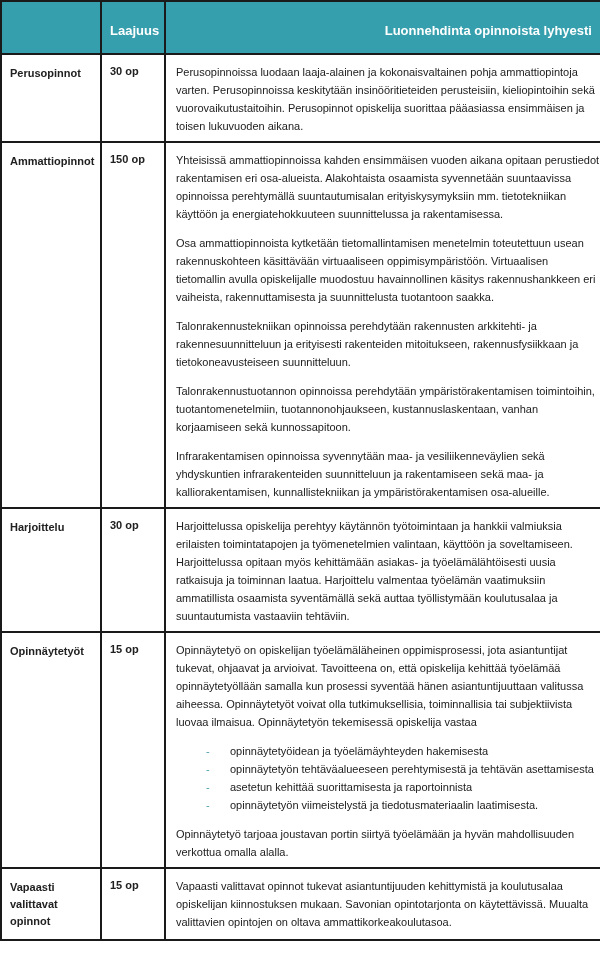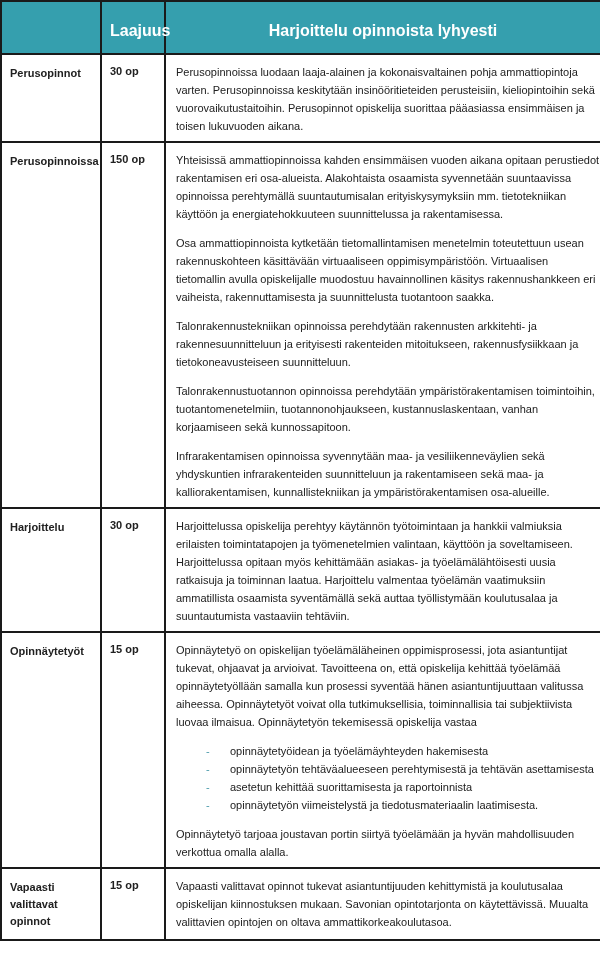--- a/index.html
+++ b/index.html
@@ -23,23 +23,23 @@
     table-layout:fixed;
   }
   .study-table th,
   .study-table td{
     border:2px solid var(--border);
     vertical-align:top;
   }
   .study-table thead th{
     background:var(--header-bg);
     color:var(--header-text);
-    font-size:16px;
+    font-size:13px;
     font-weight:bold;
-    text-align:center;
+    text-align:right;
     height:53px;
     vertical-align:middle;
     padding:12px 8px 6px 8px;
   }
   td.label{
     font-weight:bold;
     font-size:11px;
     line-height:17px;
     padding:10px 6px 6px 8px;
   }
@@ -82,35 +82,35 @@
 <table class="study-table">
   <colgroup>
     <col style="width:100px">
     <col style="width:64px">
     <col style="width:436px">
   </colgroup>
   <thead>
     <tr>
       <th></th>
       <th>Laajuus</th>
-      <th>Harjoittelu opinnoista lyhyesti</th>
+      <th>Luonnehdinta opinnoista lyhyesti</th>
     </tr>
   </thead>
   <tbody>
 
     <tr class="r0">
       <td class="label">Perusopinnot</td>
       <td class="credits">30 op</td>
       <td class="desc">
         <p>Perusopinnoissa luodaan laaja-alainen ja kokonaisvaltainen pohja ammattiopintoja varten. Perusopinnoissa keskitytään insinööritieteiden perusteisiin, kieliopintoihin sekä vuorovaikutustaitoihin. Perusopinnot opiskelija suorittaa pääasiassa ensimmäisen ja toisen lukuvuoden aikana.</p>
       </td>
     </tr>
 
     <tr class="r1">
-      <td class="label">Perusopinnoissa</td>
+      <td class="label">Ammattiopinnot</td>
       <td class="credits">150 op</td>
       <td class="desc">
         <p>Yhteisissä ammattiopinnoissa kahden ensimmäisen vuoden aikana opitaan perustiedot rakentamisen eri osa-alueista. Alakohtaista osaamista syvennetään suuntaavissa opinnoissa perehtymällä suuntautumisalan erityiskysymyksiin mm. tietotekniikan käyttöön ja energiatehokkuuteen suunnittelussa ja rakentamisessa.</p>
         <p>Osa ammattiopinnoista kytketään tietomallintamisen menetelmin toteutettuun usean rakennuskohteen käsittävään virtuaaliseen oppimisympäristöön. Virtuaalisen tietomallin avulla opiskelijalle muodostuu havainnollinen käsitys rakennushankkeen eri vaiheista, rakennuttamisesta ja suunnittelusta tuotantoon saakka.</p>
         <p>Talonrakennustekniikan opinnoissa perehdytään rakennusten arkkitehti- ja rakennesuunnitteluun ja erityisesti rakenteiden mitoitukseen, rakennusfysiikkaan ja tietokoneavusteiseen suunnitteluun.</p>
         <p>Talonrakennustuotannon opinnoissa perehdytään ympäristörakentamisen toimintoihin, tuotantomenetelmiin, tuotannonohjaukseen, kustannuslaskentaan, vanhan korjaamiseen sekä kunnossapitoon.</p>
         <p>Infrarakentamisen opinnoissa syvennytään maa- ja vesiliikenneväylien sekä yhdyskuntien infrarakenteiden suunnitteluun ja rakentamiseen sekä maa- ja kalliorakentamisen, kunnallistekniikan ja ympäristörakentamisen osa-alueille.</p>
       </td>
     </tr>
 

